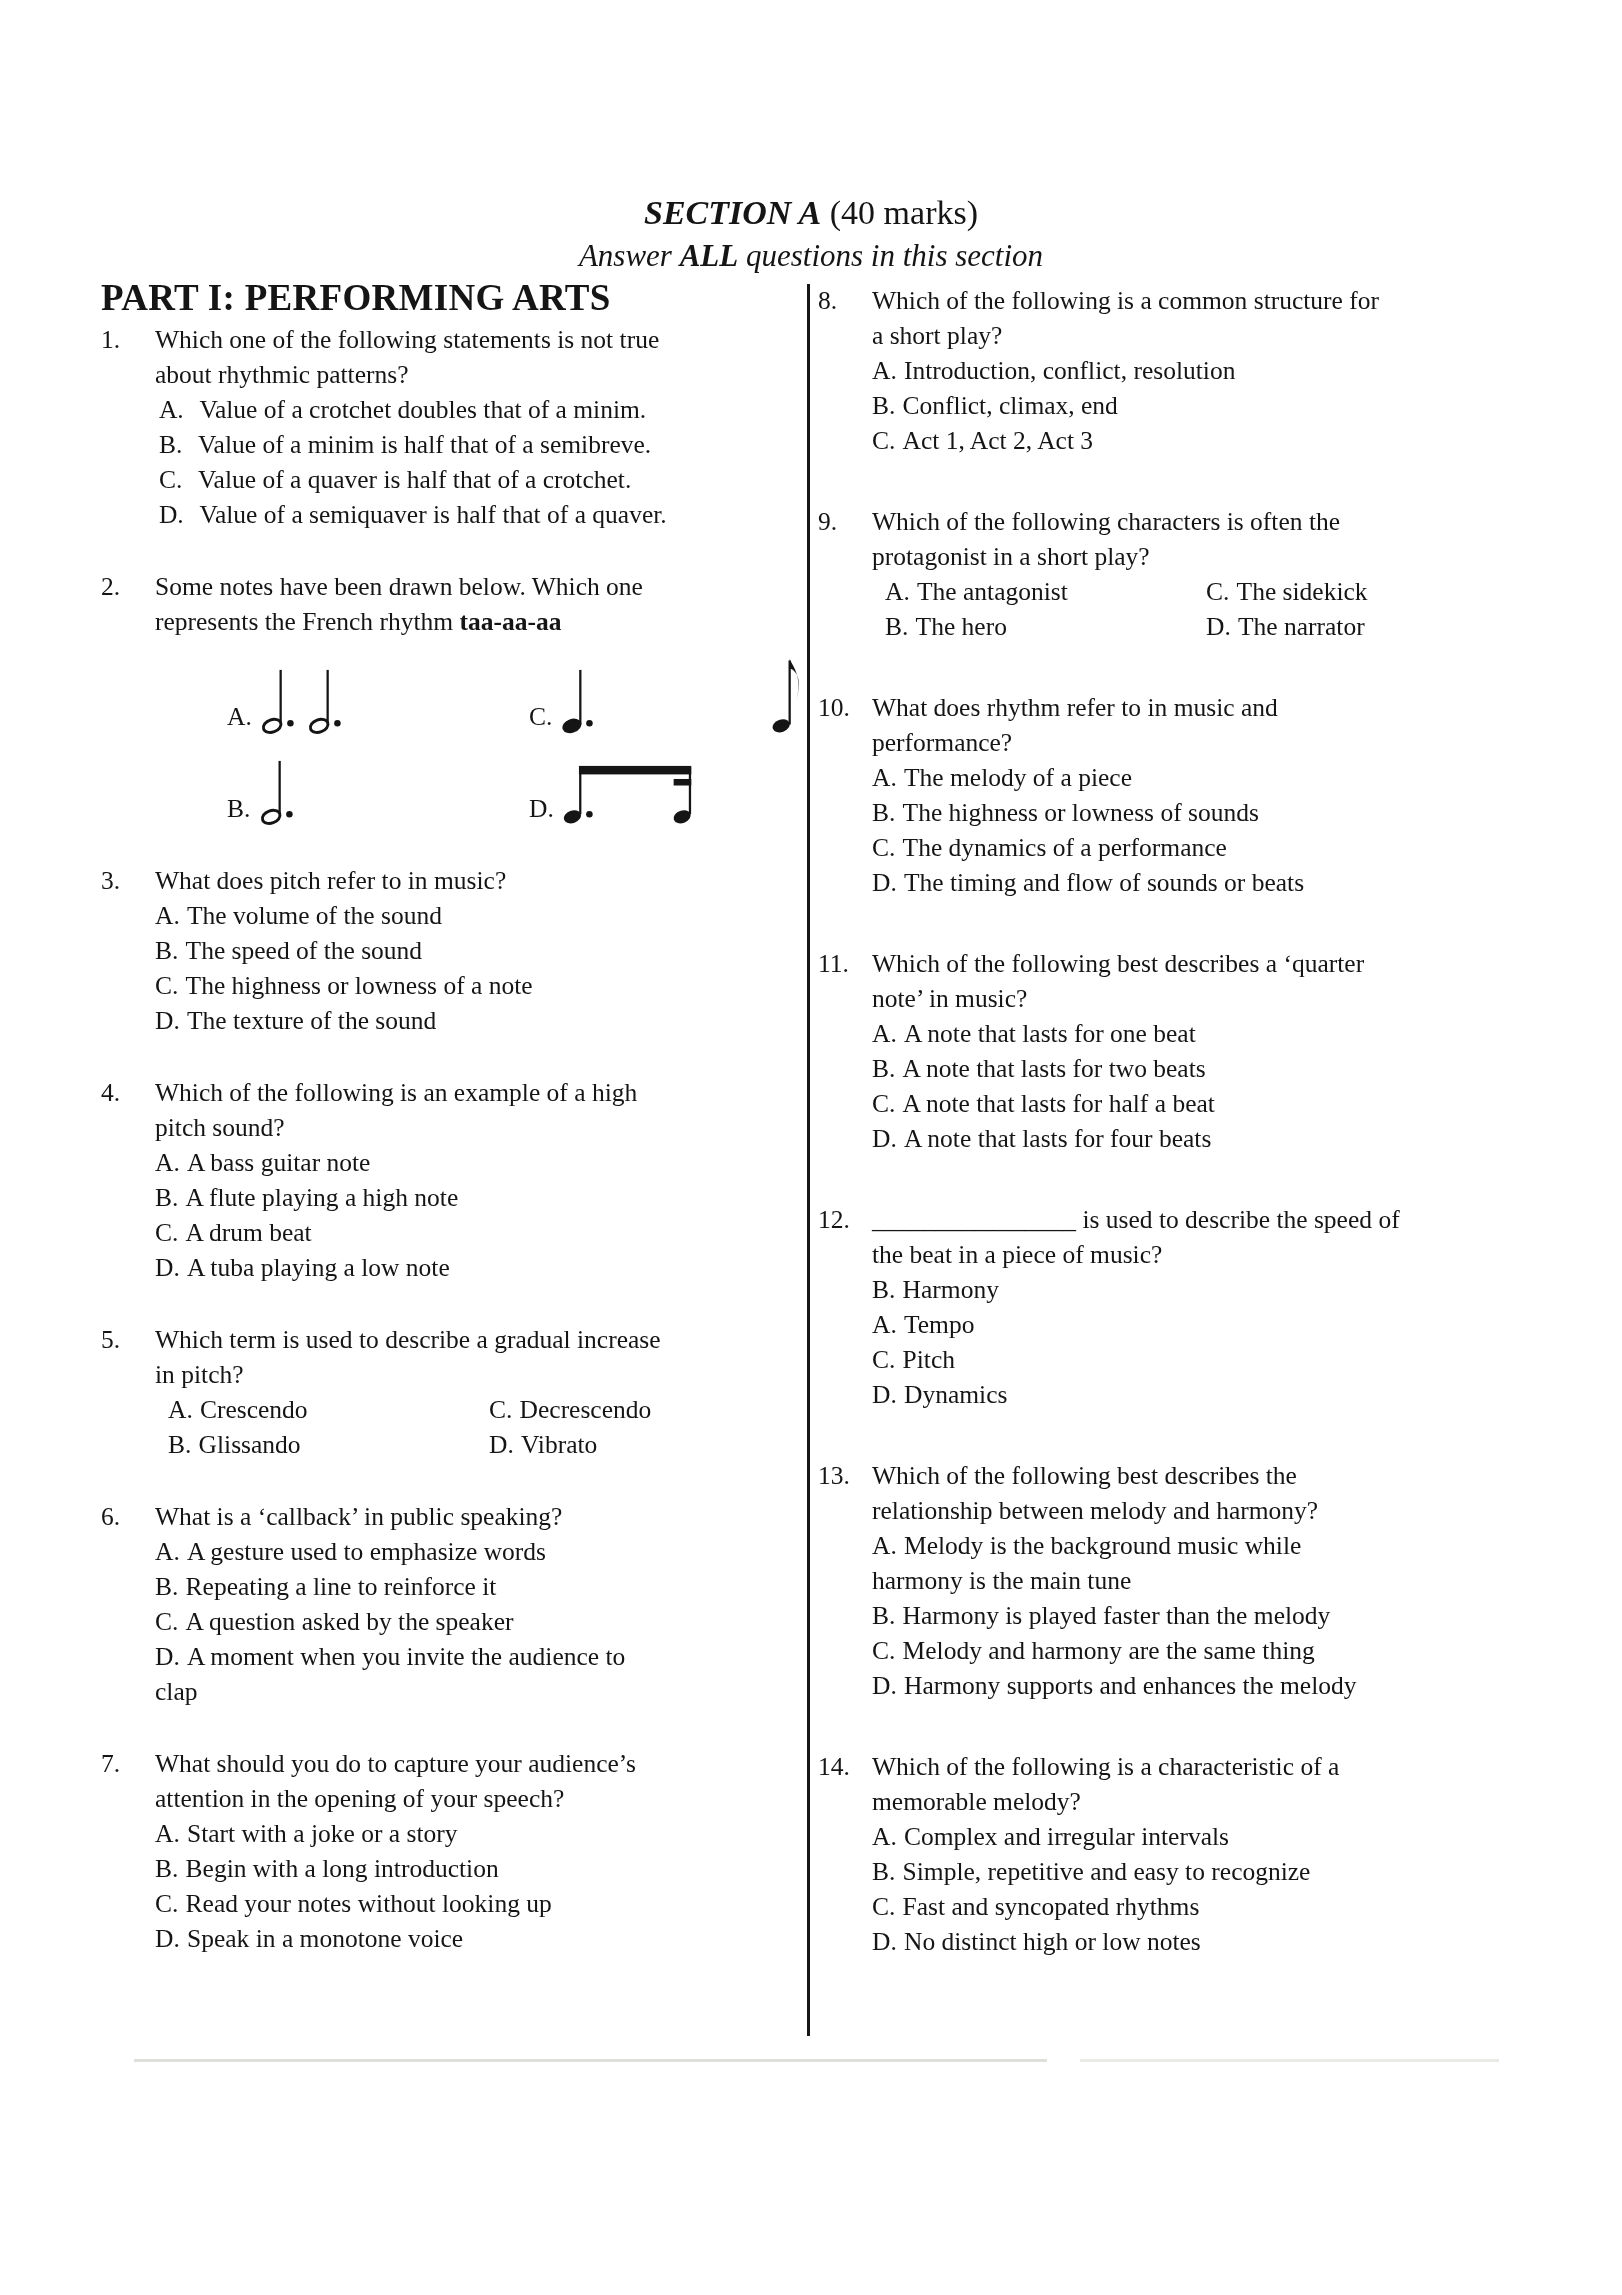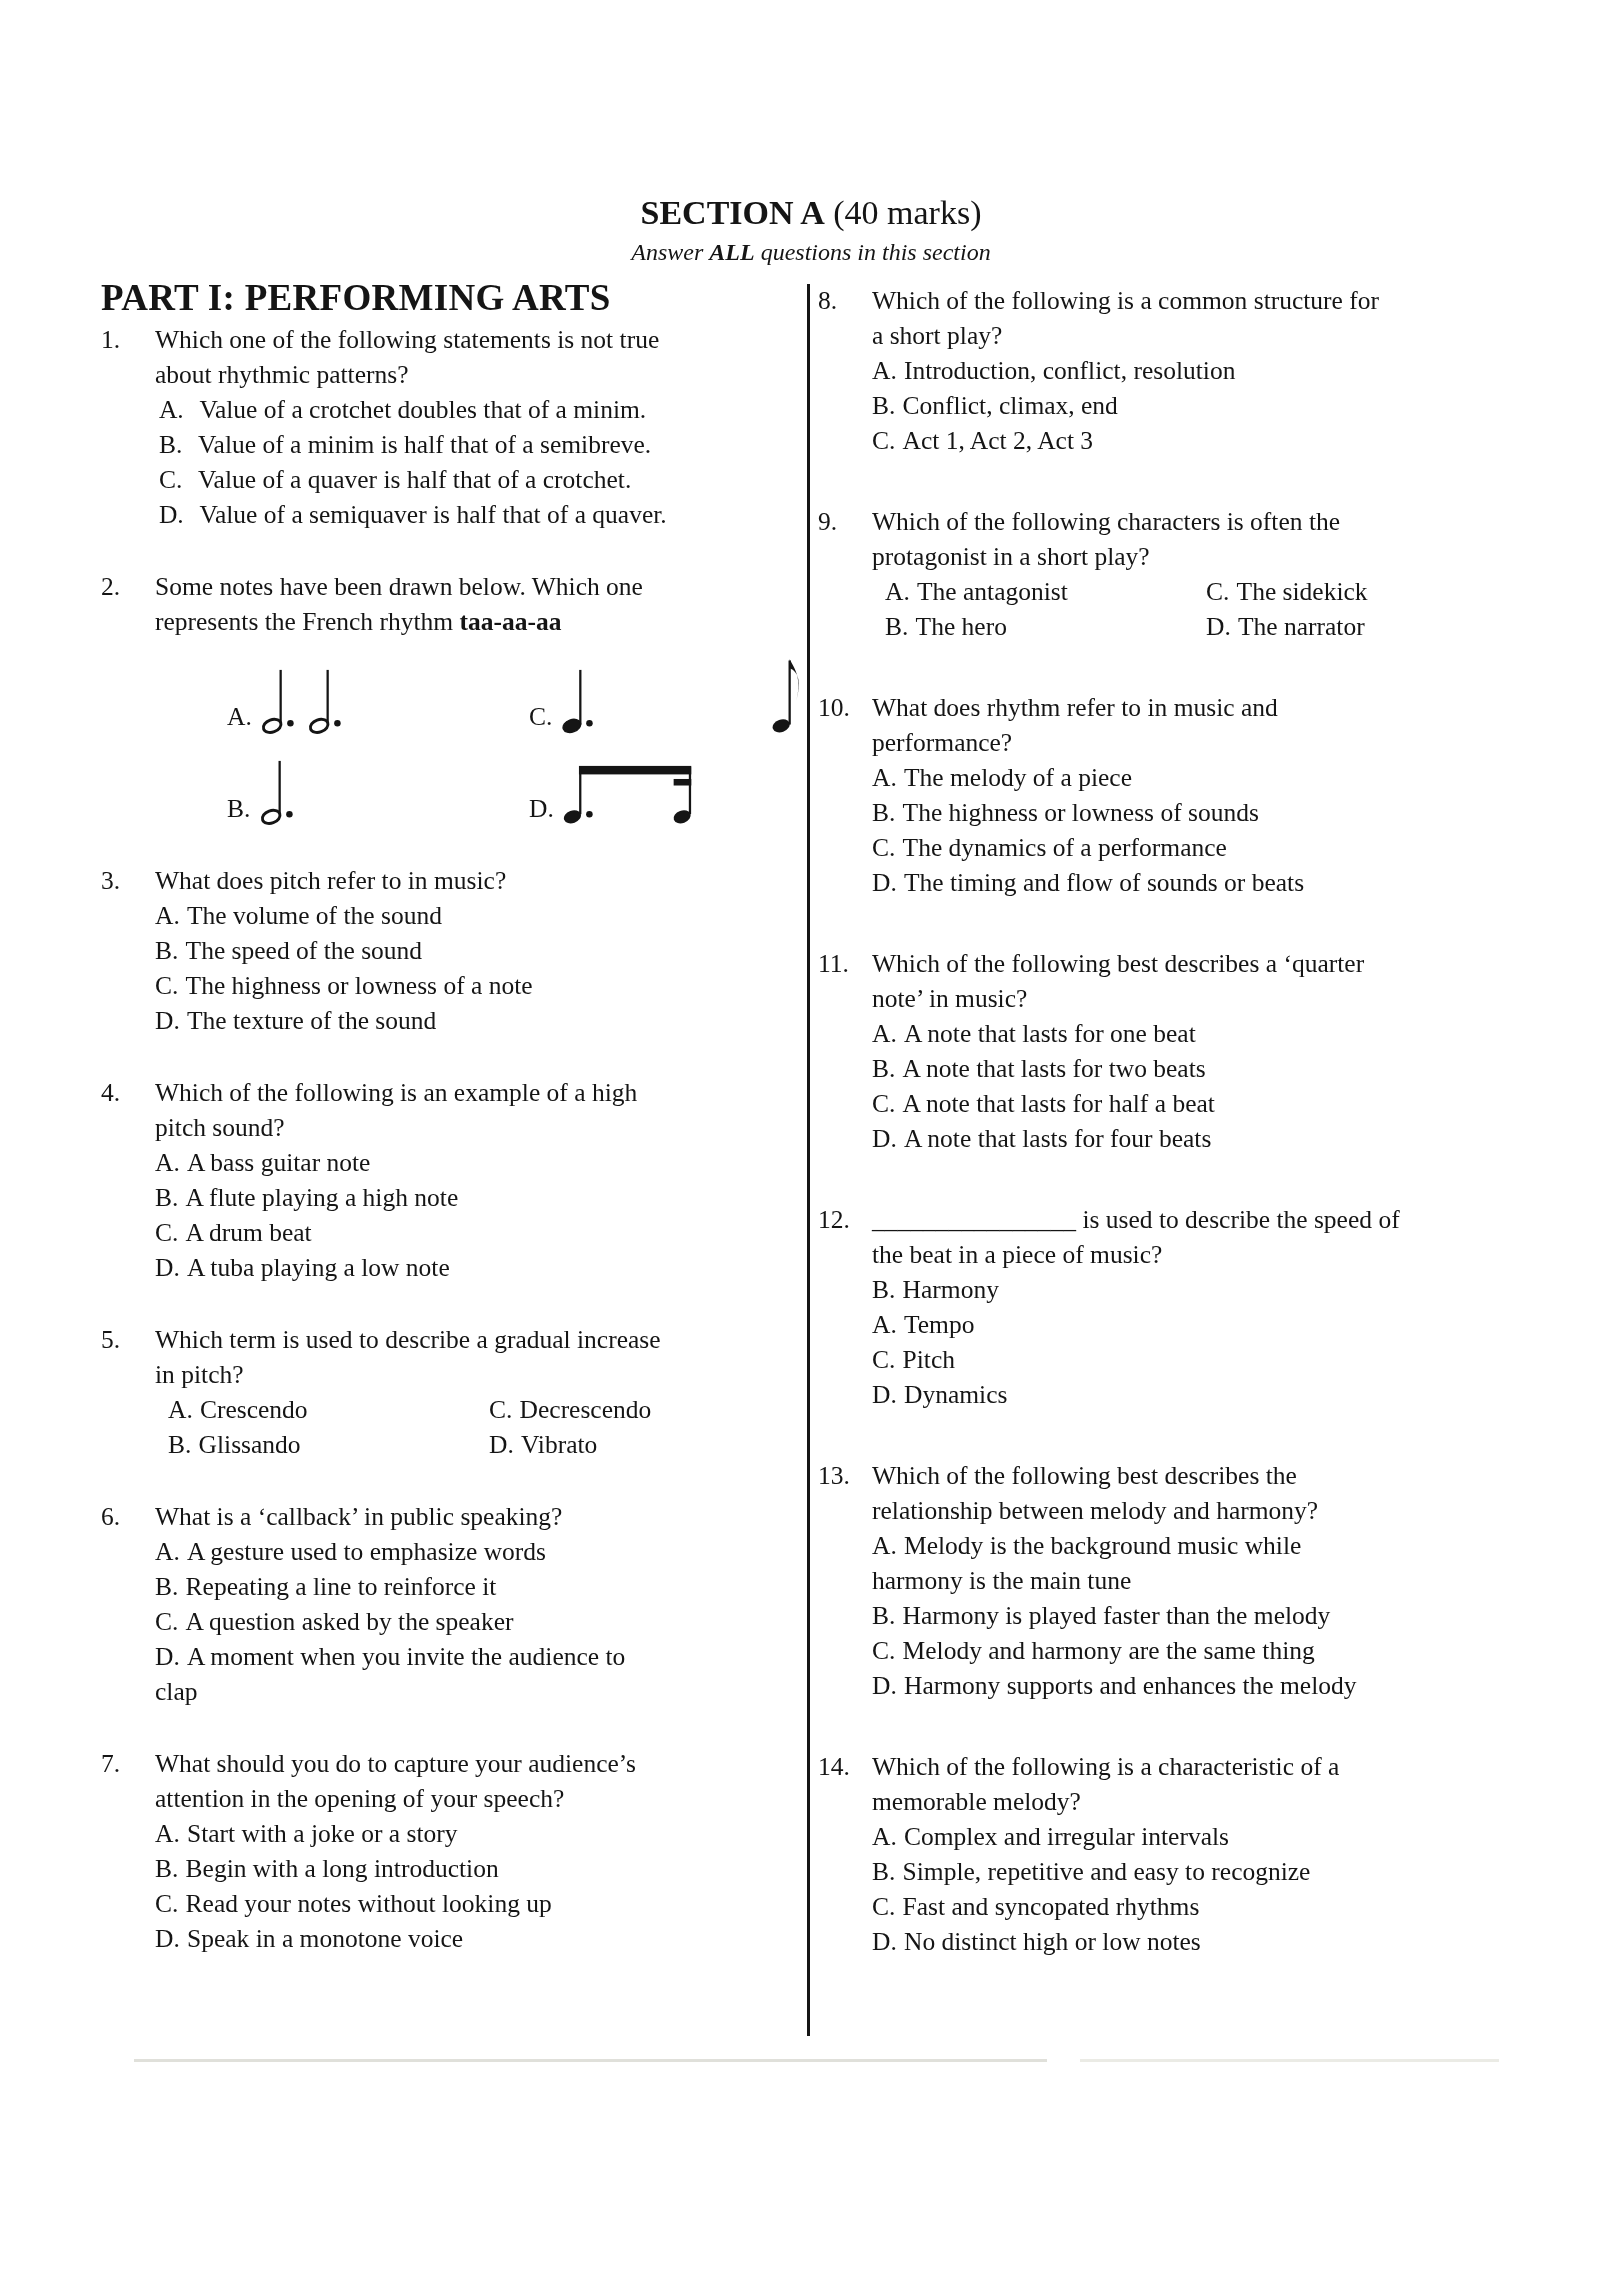--- a/index.html
+++ b/index.html
@@ -9,22 +9,22 @@
     position:relative;
     font-family:"Liberation Serif", serif;
     color:#151515;
     -webkit-font-smoothing:antialiased;
   }
   .page { position:absolute; inset:0; background:#ffffff; }
 
   
   .header { position:absolute; top:194px; left:0; width:100%; text-align:center; }
   .title { font-size:34px; line-height:1.1; }
-  .title .b { font-weight:bold; }
-  .subtitle { margin-top:7.9px; font-size:24px; line-height:1.1; font-style:italic; }
+  .title .b { font-weight:bold;font-style:italic; }
+  .subtitle { margin-top:7.9px; font-size:31px; line-height:1.1; font-style:italic; }
   .subtitle .bi { font-weight:bold; }
 
   
   .divider { position:absolute; left:807px; top:284px; width:2.6px; height:1752px; background:#161616; }
   .col { position:absolute; top:283px; font-size:25.5px; line-height:35px; }
   .col.left  { left:101px;  width:695px; }
   .col.right { left:818px; width:710px; }
 
   .part-heading { font-size:37px; font-weight:bold; line-height:30px; margin-bottom:9.2px; letter-spacing:0.3px; }
 

